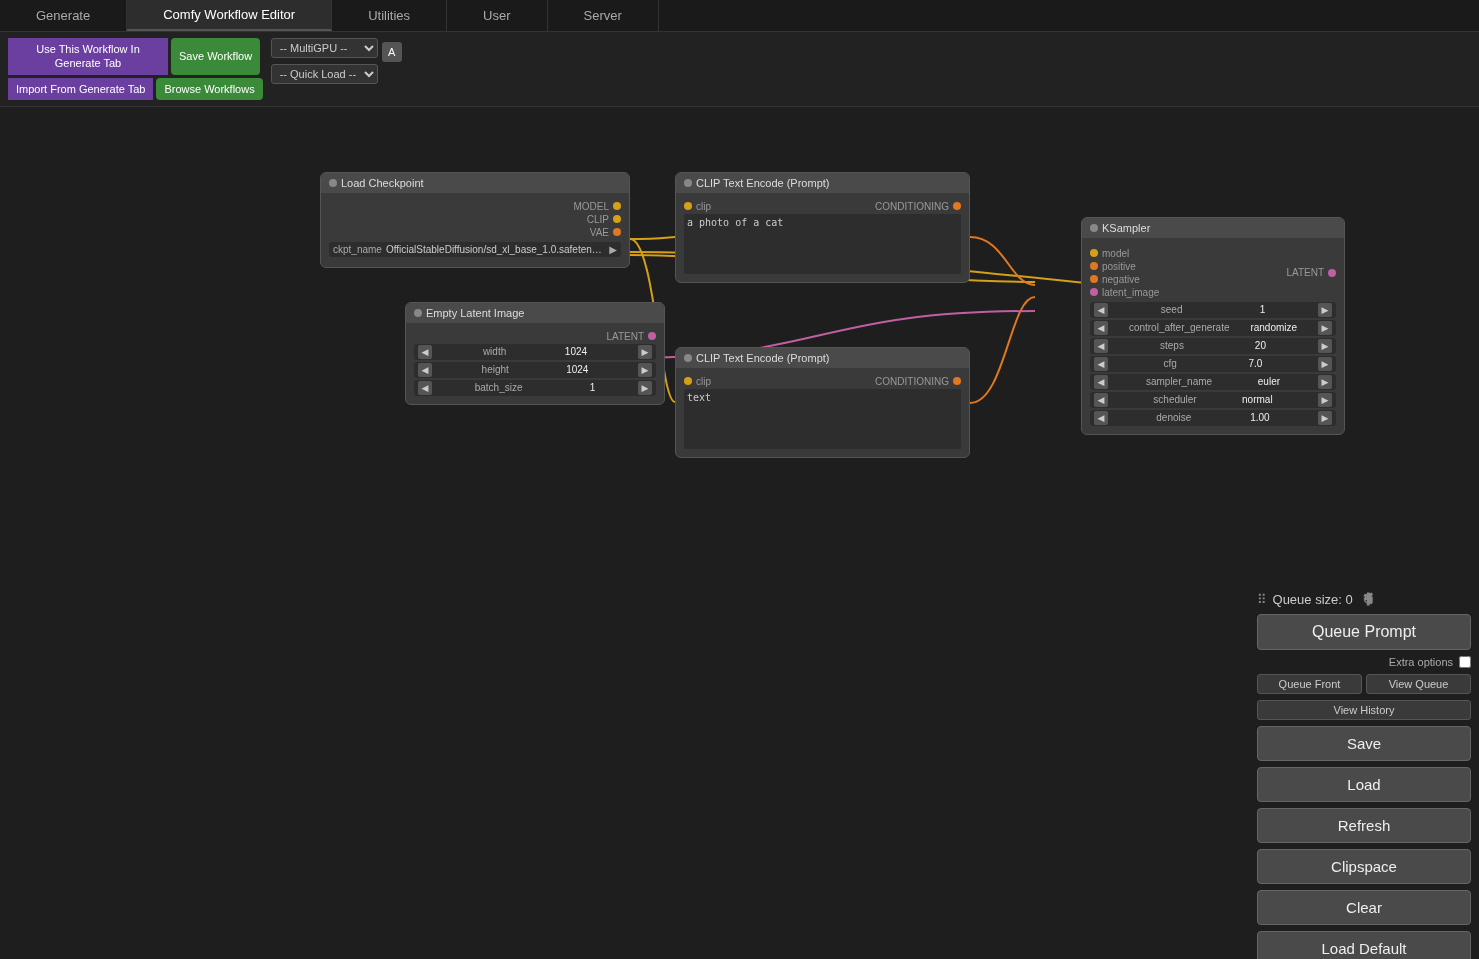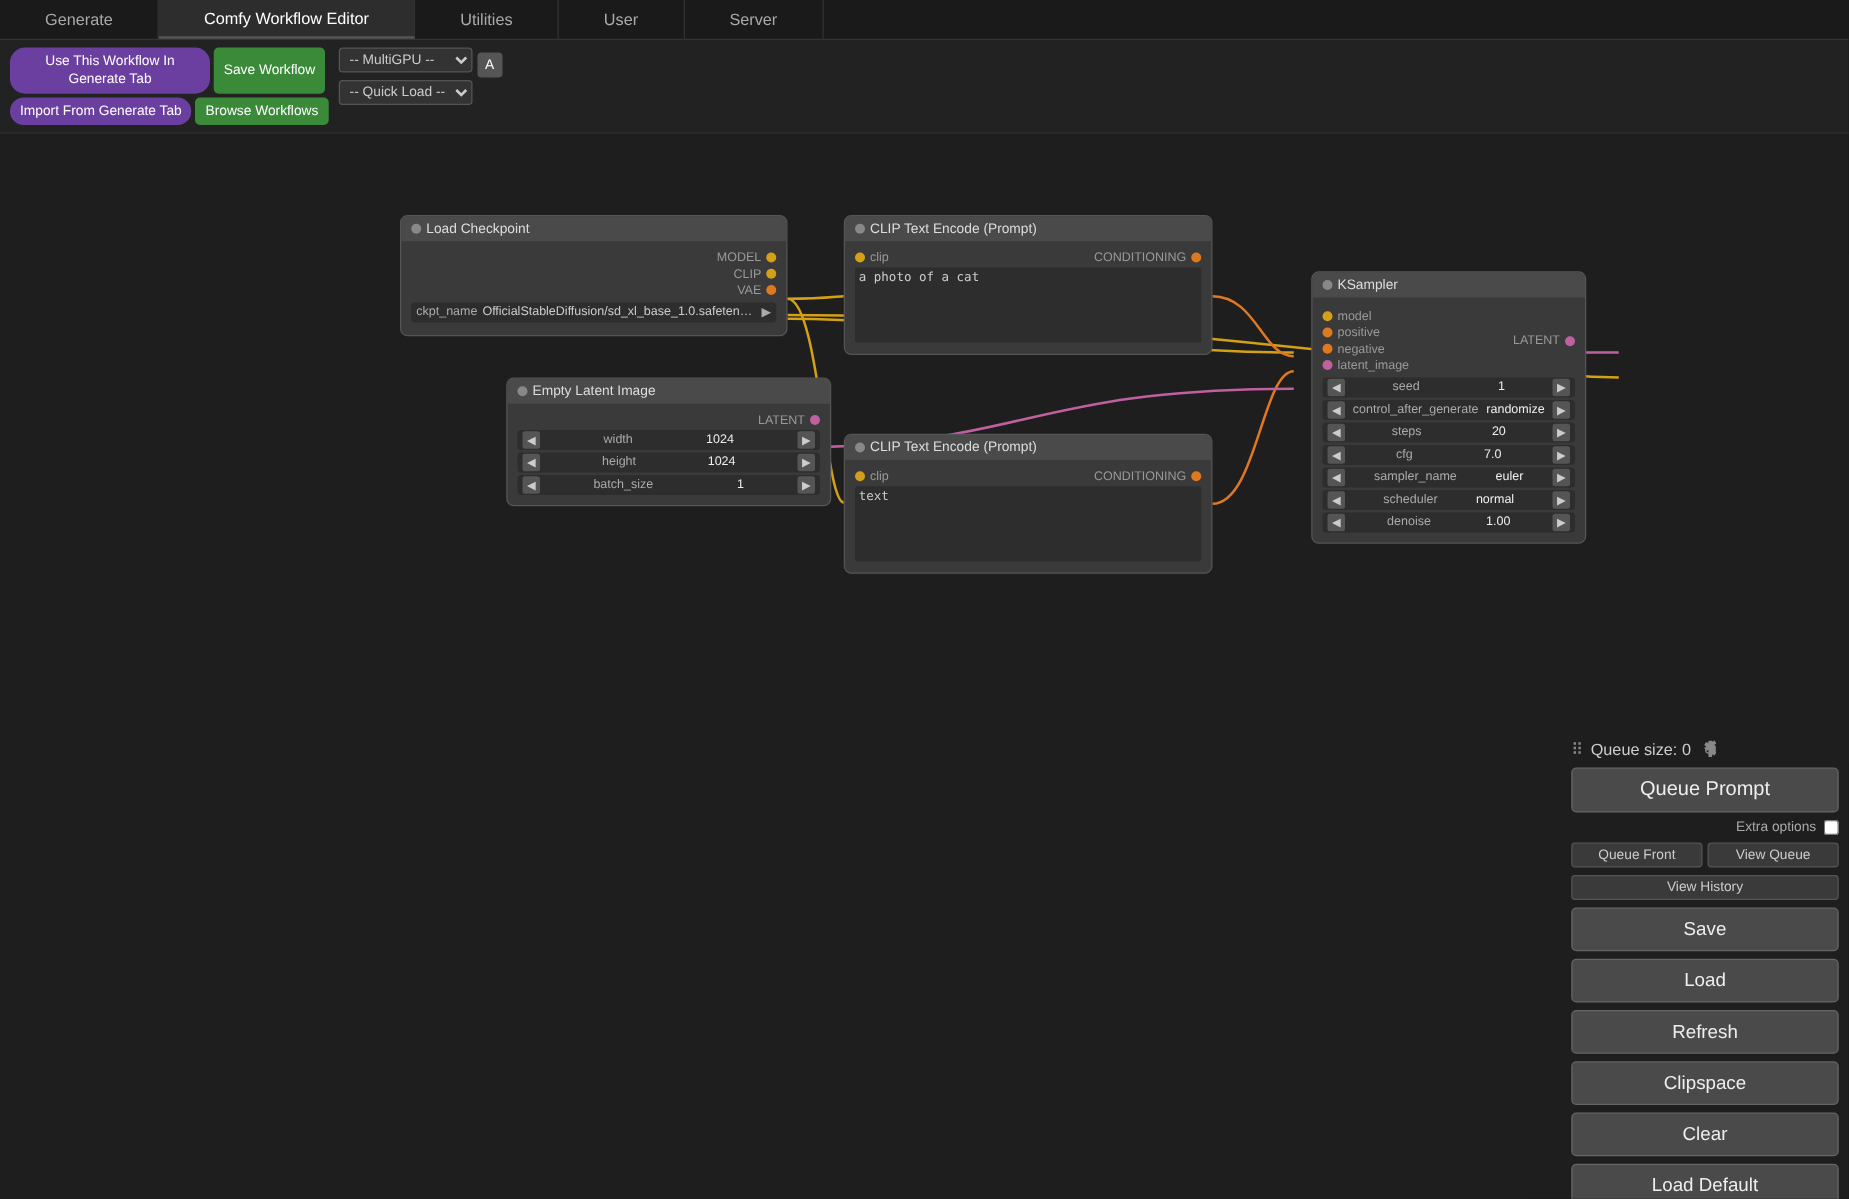--- a/index.html
+++ b/index.html
@@ -45,21 +45,21 @@
       align-items: flex-start;
       gap: 4px;
       flex-wrap: wrap;
       border-bottom: 1px solid #333;
       min-height: 50px;
     }
     .btn-purple {
       background: #6b3fa0;
       color: #fff;
       border: none;
-      border-radius: 12px;
+      border-radius: 0;
       padding: 4px 8px;
       cursor: pointer;
       font-size: 11px;
       text-align: center;
       line-height: 1.3;
     }
     .btn-green {
       background: #3a8a3a;
       color: #fff;
       border: none;
@@ -188,23 +188,23 @@
       width: 295px;
     }
     
     .node-clip2 {
       left: 675px;
       top: 240px;
       width: 295px;
     }
     
     .node-ksampler {
-      left: 1049px;
+      left: 1081px;
       top: 110px;
-      width: 220px;
+      width: 264px;
     }
     
     .node-vae {
       left: 1295px;
       top: 110px;
       width: 160px;
     }
 
     
     .stepper-row {

